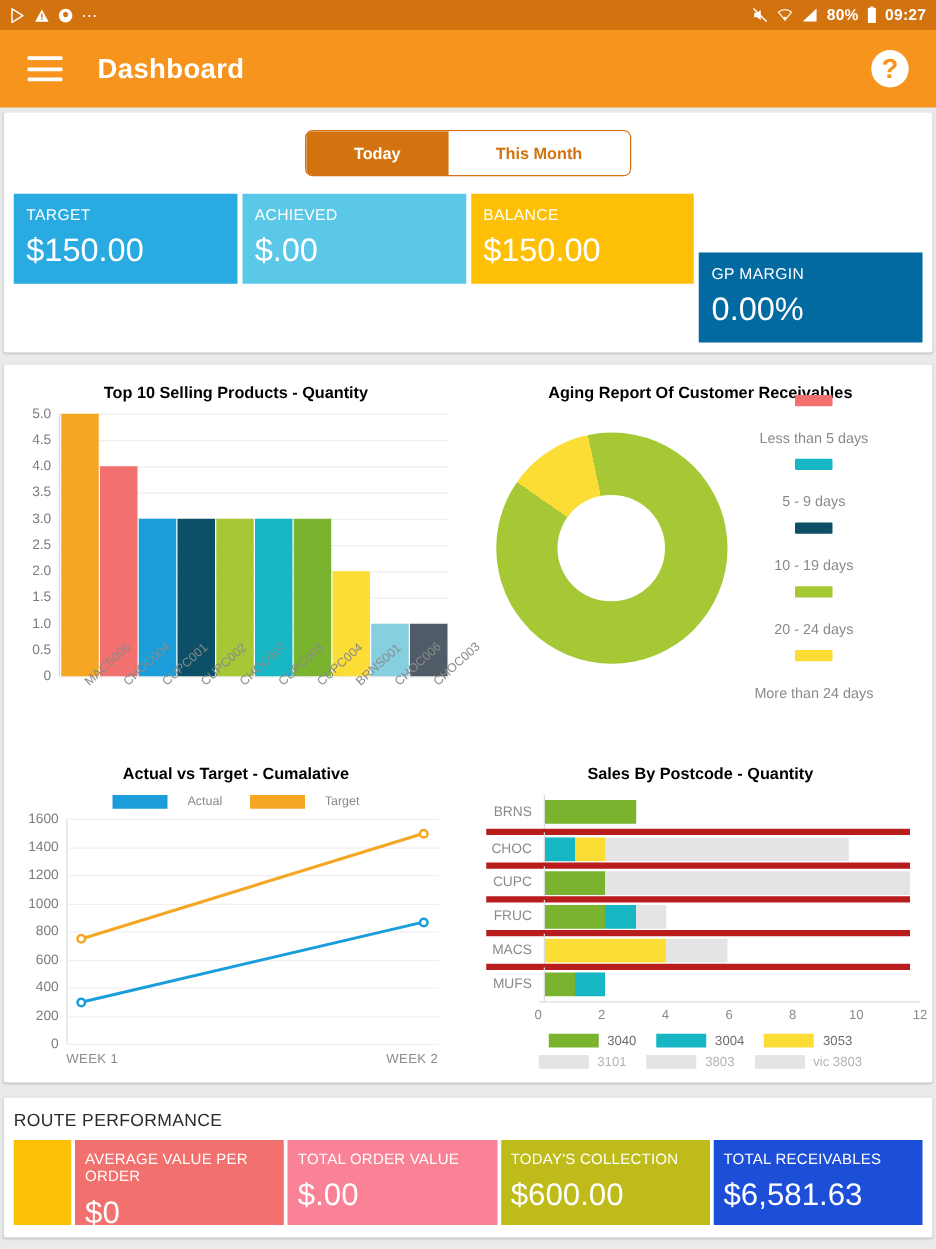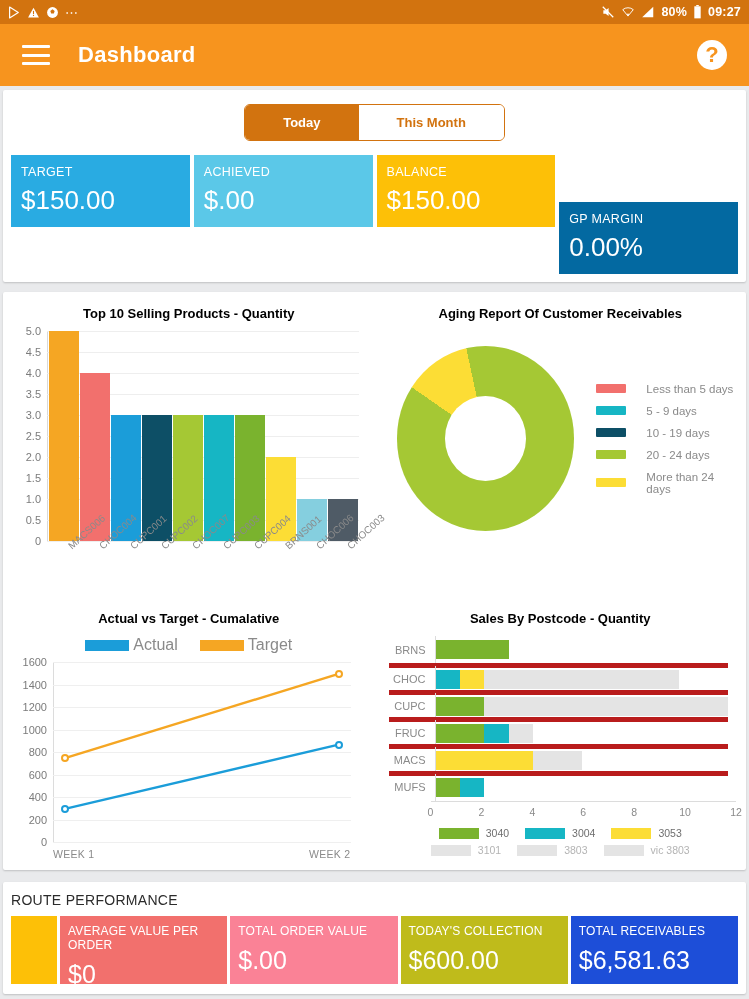--- a/index.html
+++ b/index.html
@@ -67,26 +67,26 @@
                display: flex; align-items: flex-end; gap: 1px; }
   .vbar-bars .b { flex: 1; }
   .vxlabels { position: relative; height: 46px; margin: 0 6px 0 36px; }
   .vxlabels span { position: absolute; top: 2px; font-size: 10px; color: #8a8a8a;
                    transform: rotate(-42deg); transform-origin: left top; white-space: nowrap; }
 
   
   .donut-row { display: flex; align-items: center; height: 215px; }
   .donut-holder { width: 185px; height: 185px; margin-left: 12px; position: relative; }
   .donut-legend { margin-left: 22px; display: flex; flex-direction: column; gap: 10px; }
-  .lg-item { display: flex; align-items: center; gap: 20px; font-size: 11.5px; color: #8a8a8a; }
+  .lg-item { display: flex; align-items: center; gap: 20px; font-size: 11.5px; color: #8a8a8a; flex-direction: column; }
   .lg-swatch { width: 30px; height: 9px; border-radius: 1px; flex: none; }
 
   
   .line-legend { display: flex; justify-content: center; gap: 22px; margin-bottom: 8px; }
-  .lnlg { display: flex; align-items: center; gap: 4px; font-size: 16px; color: #8a8a8a; }
+  .lnlg { display: flex; align-items: center; gap: 16px; font-size: 10px; color: #8a8a8a; }
   .lnlg .sw { width: 44px; height: 11px; }
   .lplot { position: relative; height: 180px; margin: 0 14px 0 40px; }
   .lplot .gl { position: absolute; left: 0; right: 0; height: 1px; background: #efefef; }
   .lplot .yl { position: absolute; right: 100%; margin-right: 6px; transform: translateY(-50%);
                font-size: 11px; color: #7b7b7b; }
   .lplot .vaxis { position: absolute; left: 0; top: 0; bottom: 0; width: 1px; background: #dcdcdc; }
   .lxlabels { display: flex; justify-content: space-between; margin: 6px 14px 0 40px;
               font-size: 10.5px; color: #8a8a8a; letter-spacing: .3px; }
 
   
@@ -95,21 +95,21 @@
   .hrow + .hrow { border-top: 5px solid #b91c1c; }
   .hcat { width: 46px; text-align: right; padding-right: 9px; font-size: 11px; color: #8a8a8a; flex: none; }
   .htrack { flex: 1; height: 27px; display: flex; align-items: center;
             border-left: 1px solid #dcdcdc; }
   .hseg { height: 19px; }
   .hxaxis { display: flex; margin-left: 46px; margin-top: 3px;
             border-top: 1px solid #dcdcdc; padding-top: 4px; position: relative; height: 18px; }
   .hxaxis span { position: absolute; transform: translateX(-50%); font-size: 10.5px; color: #8a8a8a; }
   .hb-legend { margin-top: 8px; display: flex; flex-direction: column; gap: 5px; align-items: center; }
   .hb-legend-row { display: flex; gap: 16px; }
-  .hbl { display: flex; align-items: center; gap: 7px; font-size: 10.5px; }
+  .hbl { display: flex; gap: 7px; font-size: 10.5px; }
   .hbl .sw { width: 40px; height: 11px; flex: none; }
   .hbl.active { color: #6e6e6e; }
   .hbl.muted  { color: #b4b4b4; }
 
   
   .route { margin: 12px 3px 6px 3px; padding: 10px 8px 10px 8px; }
   .route-title { font-size: 14px; color: #2b2b2b; letter-spacing: .3px; margin-bottom: 8px; }
   .route-cards { display: flex; gap: 3px; }
   .rcard { height: 68px; color: #fff; padding: 8px 8px 0 8px; }
   .rcard.spacer { width: 46px; flex: none; }

